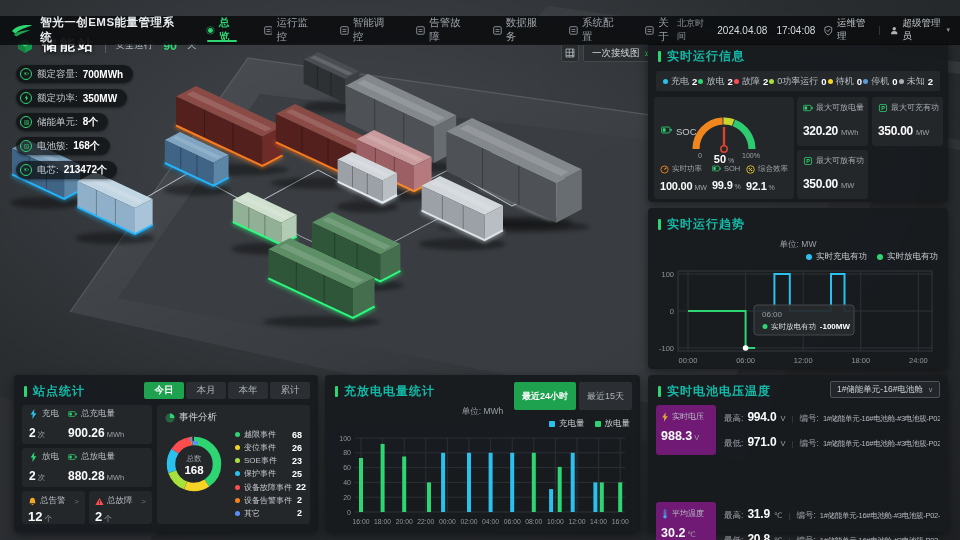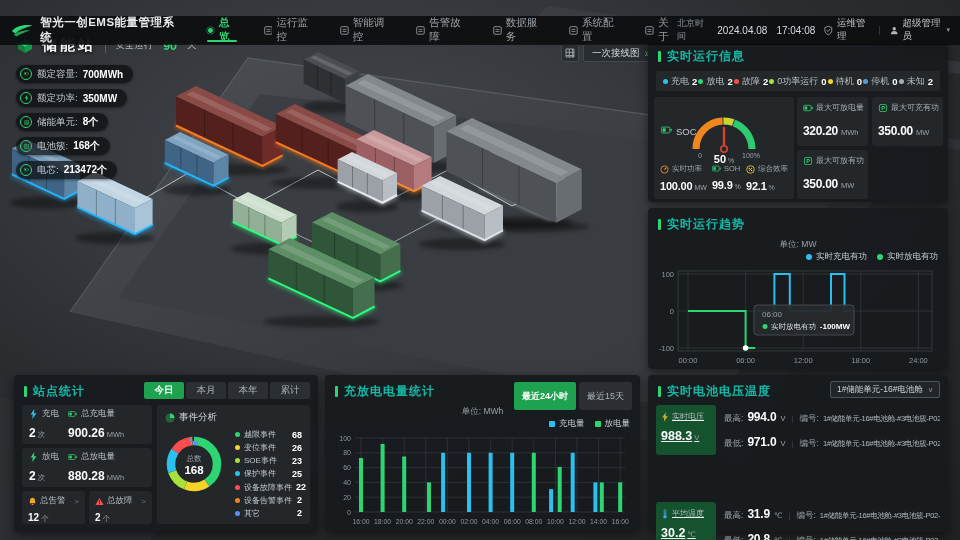--- a/index.html
+++ b/index.html
@@ -108,21 +108,21 @@
   .scol .lab{display:flex;align-items:center;gap:4px;font-size:8.5px;color:#b5bbc1;white-space:nowrap;}
   .scol .lab [data-icon]{width:9px;height:10px;}
   .scol .val{margin-top:3px;white-space:nowrap;}
   .scol b{font-size:12px;color:#fafbfc;}
   .scol .u{font-size:7.5px;color:#9aa1a8;margin-left:2px;}
   #small-cards{display:flex;gap:4px;height:33px;flex:none;}
   .mcard{flex:1;background:#24272a;border-radius:3px;padding:4px 6px;box-sizing:border-box;}
   .mcard .lab{display:flex;align-items:center;gap:3px;font-size:8.5px;color:#b5bbc1;}
   .mcard .lab [data-icon]{width:9px;height:9px;}
   .mcard .arr{margin-left:auto;color:#6c7278;font-size:8px;}
-  .mcard b{font-size:10px;color:#fafbfc;}
+  .mcard b{font-size:13px;color:#fafbfc;}
   .mcard .u{font-size:7.5px;color:#9aa1a8;margin-left:2px;}
   #event-card{flex:1;background:#24272a;border-radius:3px;position:relative;padding:6px 8px;box-sizing:border-box;}
   #event-title{display:flex;gap:4px;align-items:center;font-size:9.5px;color:#d2d7db;}
   #event-title [data-icon]{width:10px;height:10px;color:#2ed573;}
   #donut{position:absolute;left:4px;top:26px;}
   #event-legend{position:absolute;left:78px;right:8px;top:24px;bottom:5px;display:flex;flex-direction:column;justify-content:space-between;}
   .ev-row{display:flex;align-items:center;gap:4px;}
   .ev-dot{width:5px;height:5px;border-radius:50%;flex:none;}
   .ev-lab{font-size:8px;color:#c3c9ce;flex:1;white-space:nowrap;}
   .ev-val{font-size:9px;font-weight:bold;color:#fff;}
@@ -130,21 +130,21 @@
   
   #range-btns{position:absolute;right:8px;top:7px;display:flex;gap:3px;}
   .rbtn{height:28px;padding:0 8px;display:flex;align-items:center;font-size:9px;color:#aeb5bb;background:#2b2f33;border-radius:2px;cursor:pointer;}
   .rbtn.active{background:#1fa24f;color:#fff;font-weight:bold;}
 
   
   #unit-select{position:absolute;right:8px;top:6px;height:17px;border:1px solid #4d5358;background:#22262a;border-radius:2px;
     display:flex;align-items:center;gap:5px;padding:0 6px;font-size:8.5px;color:#ccd2d7;cursor:pointer;box-sizing:border-box;}
   .vt-block{position:absolute;left:8px;right:8px;height:50px;display:flex;gap:8px;}
   #vt-v{top:30px;} #vt-t{top:88px;margin-top:39px;}
-  .vt-card{width:60px;background:#14532d;border-radius:3px;padding:6px 5px;box-sizing:border-box;flex:none;text-decoration:underline;}
+  .vt-card{width:60px;background:#701a75;border-radius:3px;padding:6px 5px;box-sizing:border-box;flex:none;}
   .vt-card .lab{display:flex;gap:3px;align-items:center;font-size:8px;color:#b5bbc1;white-space:nowrap;}
   .vt-card .lab [data-icon]{width:8px;height:10px;}
   .vt-card .val{margin-top:4px;white-space:nowrap;}
   .vt-card b{font-size:12.5px;color:#fafbfc;}
   .vt-card .u{font-size:7.5px;color:#9aa1a8;margin-left:2px;}
   .vt-rows{flex:1;display:flex;flex-direction:column;justify-content:space-around;min-width:0;}
   .vrow{display:flex;align-items:baseline;gap:4px;white-space:nowrap;}
   .vrow .k{font-size:8.5px;color:#9aa1a8;}
   .vrow b{font-size:12px;color:#fafbfc;letter-spacing:-.2px;}
   .vrow .u{font-size:7.5px;color:#9aa1a8;}

